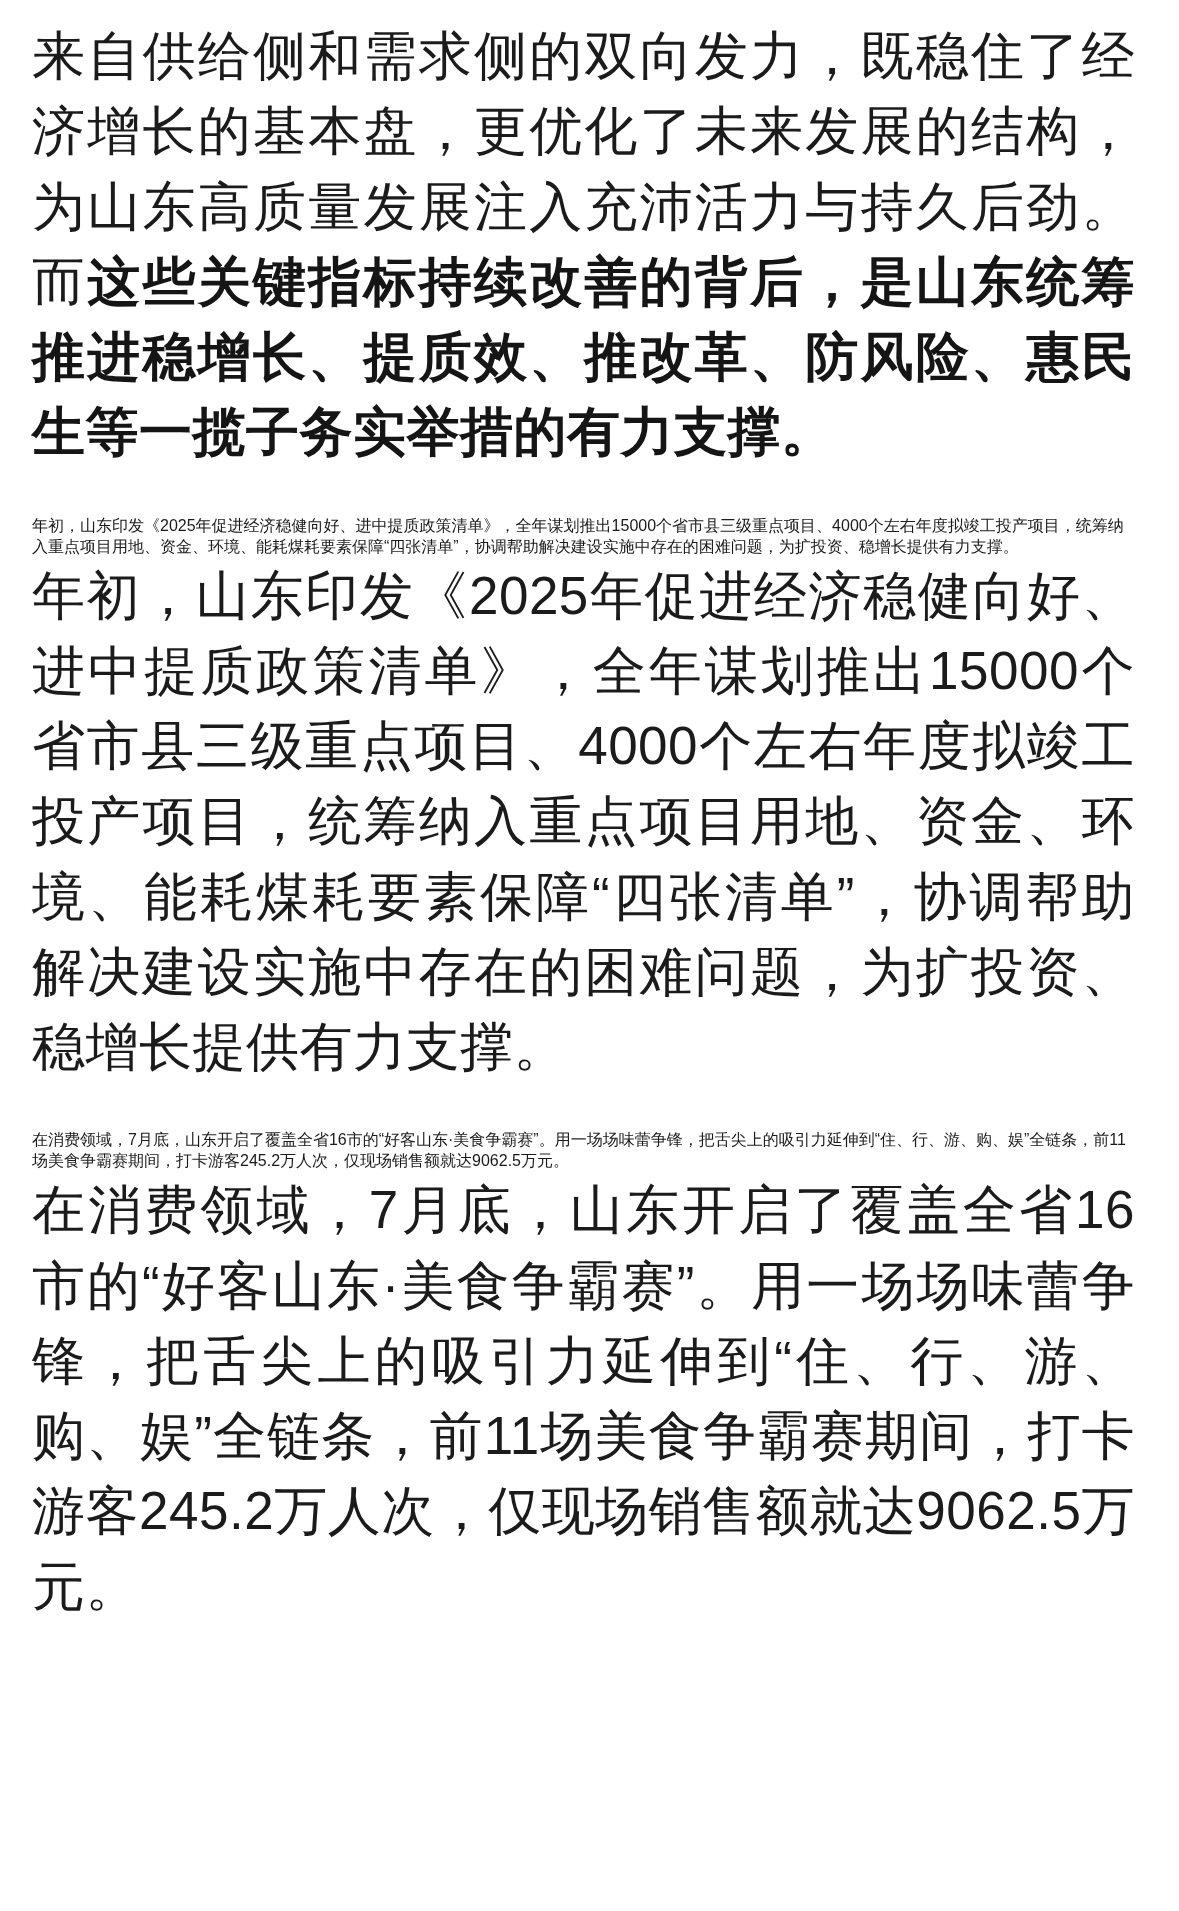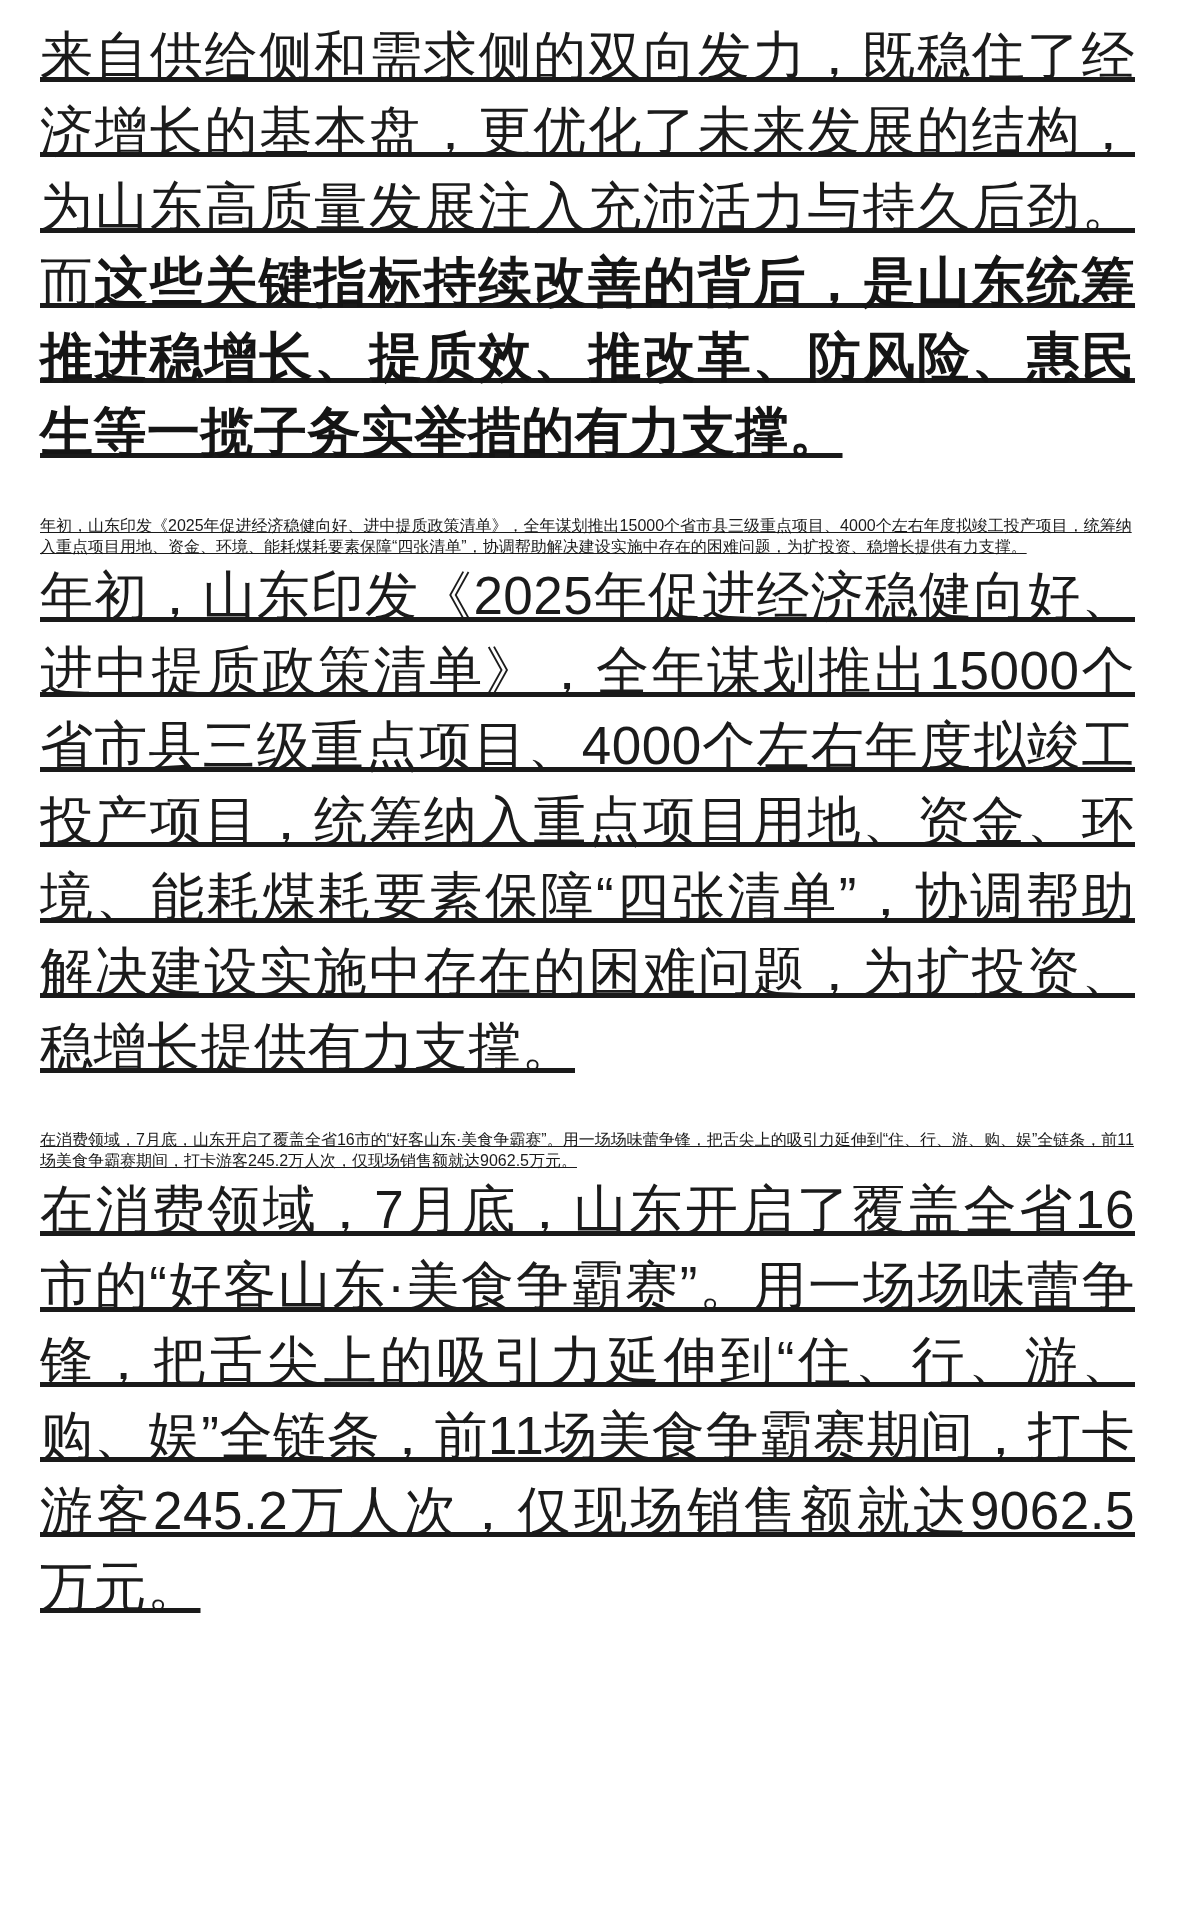--- a/index.html
+++ b/index.html
@@ -11,23 +11,22 @@
     width: 1179px;
     min-height: 1911px;
     font-family: "Liberation Sans", "DejaVu Sans", sans-serif;
     color: #1a1a1a;
     -webkit-font-smoothing: antialiased;
   }
   .page {
     box-sizing: border-box;
     width: 1179px;
     min-height: 1911px;
-    padding: 18px 44px 30px 40px;
+    padding: 18px 44px 30px 32px;
     background: #ffffff;
-    text-decoration: underline;
   }
   .article {
     display: block;
   }
   .seg-normal {
     font-weight: 400;
   }
   .seg-bold {
     font-weight: 700;
     color: #151515;

